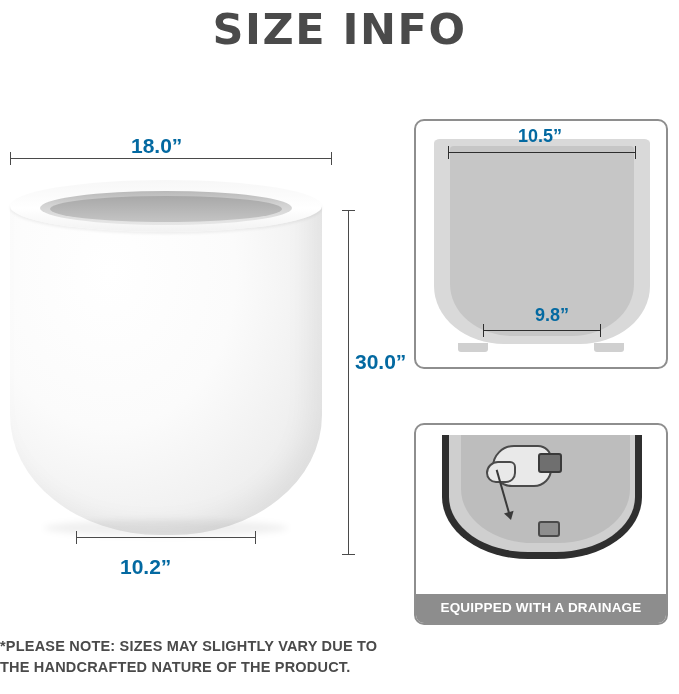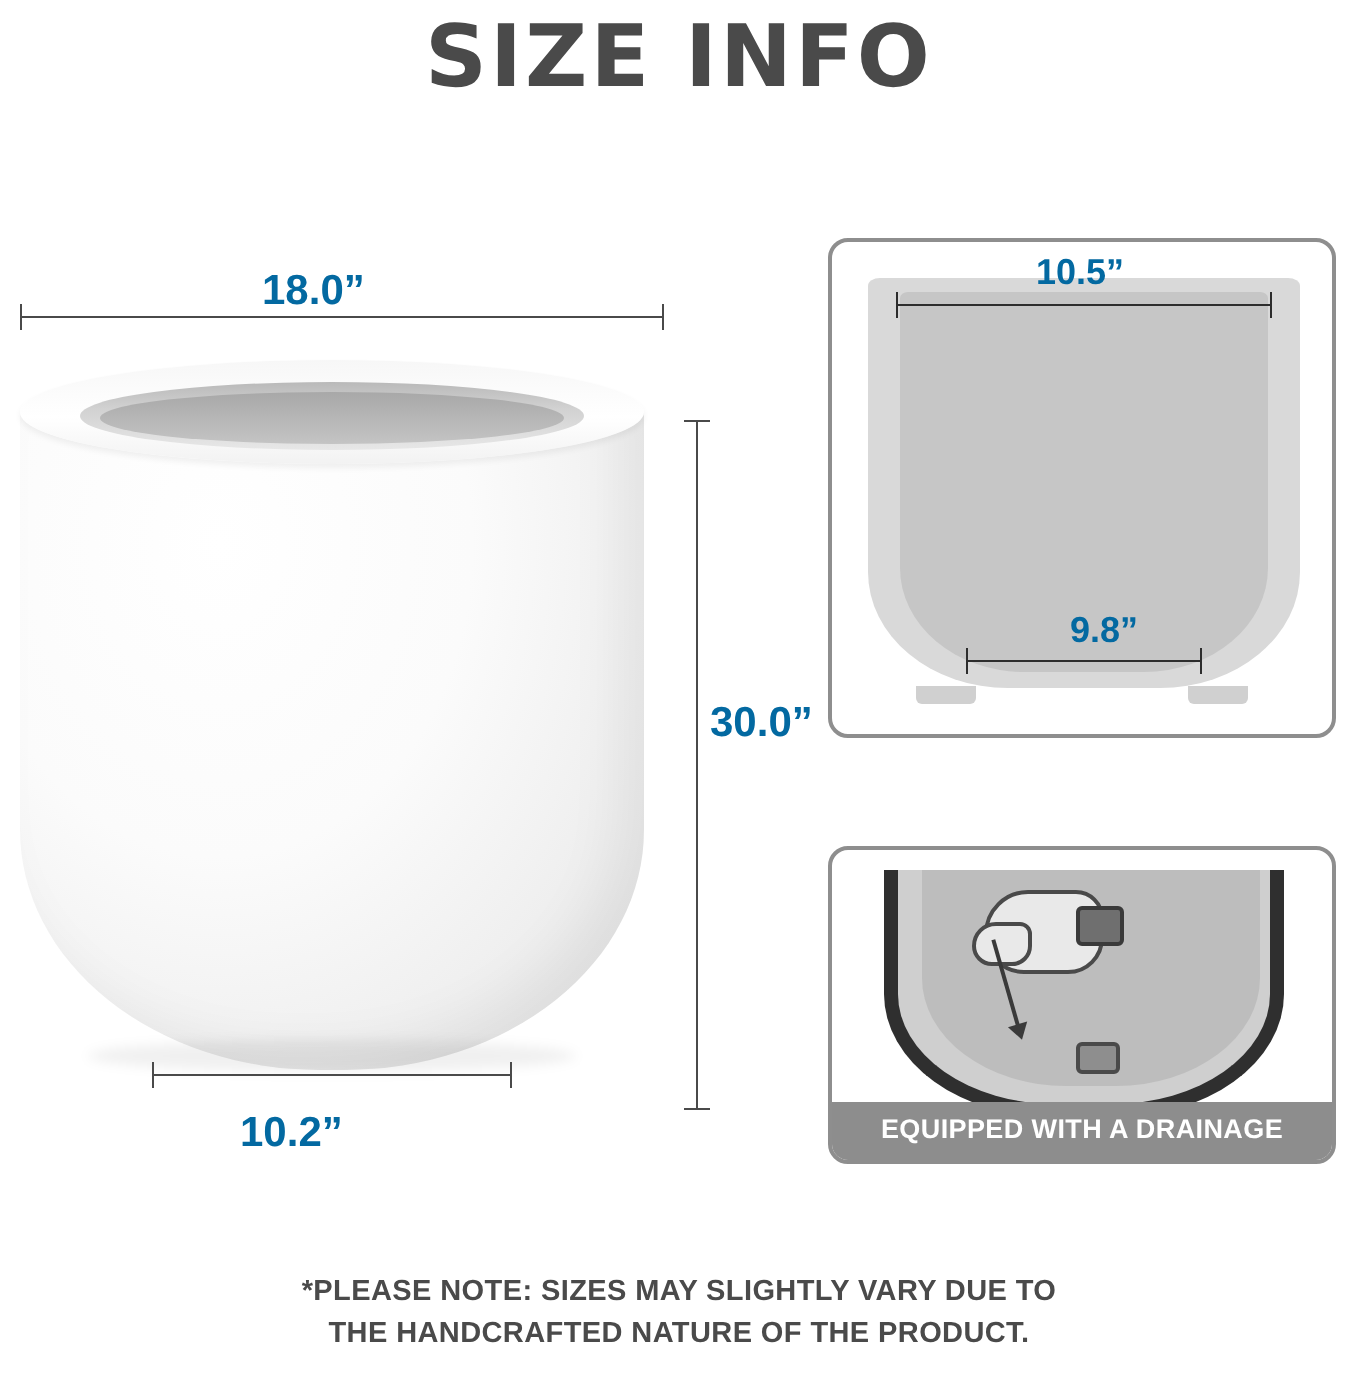--- a/index.html
+++ b/index.html
@@ -204,21 +204,21 @@
   #sec-bot-line  { left: 483px; top: 330px; width: 118px; background:#2d2d2d;}
   #sec-bot-tick-l{ left: 483px; top: 324px; background:#2d2d2d;}
   #sec-bot-tick-r{ left: 600px; top: 324px; background:#2d2d2d;}
   #sec-bot-label { left: 509px; top: 305px; font-size: 18px; margin-left: 26px; }
 
   
   #drain-card {
     left: 414px;
     top: 423px;
     width: 254px;
-    height: 159px;
+    height: 202px;
     overflow: hidden;
   }
   .drain-bowl {
     position: absolute;
     left: 26px;
     top: 10px;
     width: 200px;
     height: 124px;
     border: 7px solid #2f2f2f;
     border-top: none;
@@ -315,21 +315,20 @@
     letter-spacing: 0.2px;
     box-sizing: border-box;
   }
 
   
   .footnote {
     position: absolute;
     left: 0;
     bottom: 16px;
     width: 679px;
-    text-align: center;
     font-size: 14.5px;
     font-weight: bold;
     color: #4a4a4a;
     line-height: 1.45;
     letter-spacing: 0.2px;
   }
 </style>
 </head>
 <body>
 

